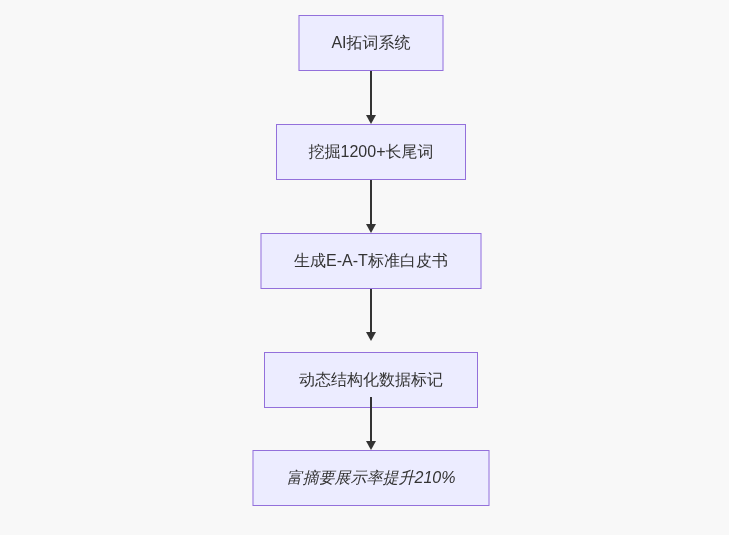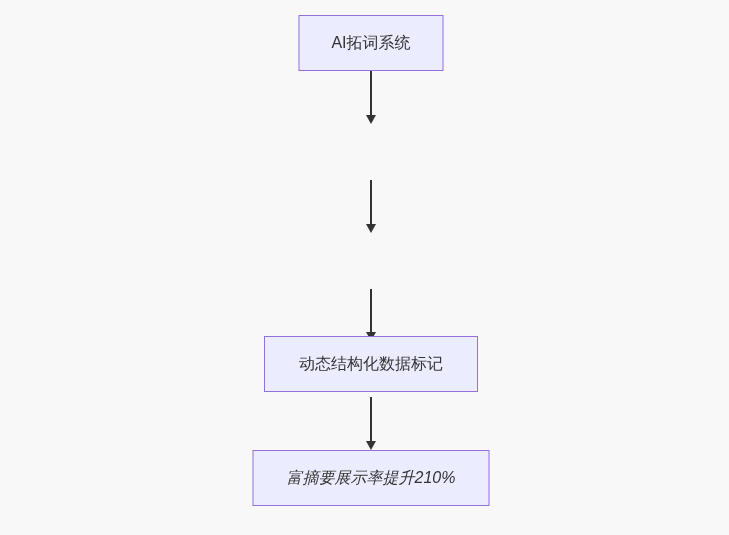--- a/index.html
+++ b/index.html
@@ -32,21 +32,21 @@
     display: flex;
     align-items: center;
     justify-content: center;
     color: var(--text);
     font-size: 16px;
     white-space: nowrap;
   }
   .n1 { top: 15px;  width: 145px; }
   .n2 { top: 124px; width: 190px; }
   .n3 { top: 233px; width: 221px; }
-  .n4 { top: 336px; width: 214px; }
+  .n4 { top: 352px; width: 214px; }
   .n5 { top: 450px; width: 237px; font-style: italic; }
   .edge {
     position: absolute;
     left: 371px;
     transform: translateX(-50%);
     width: 12px;
     display: flex;
     flex-direction: column;
     align-items: center;
   }
@@ -74,26 +74,32 @@
 
   <div class="node n1">
     <span>AI拓词系统</span>
   </div>
 
   <div class="edge e1">
     <div class="edge-line"></div>
     <div class="edge-head"></div>
   </div>
 
+  <div class="node n2">
+    <span>挖掘1200+长尾词</span>
+  </div>
 
   <div class="edge e2">
     <div class="edge-line"></div>
     <div class="edge-head"></div>
   </div>
 
+  <div class="node n3">
+    <span>生成E-A-T标准白皮书</span>
+  </div>
 
   <div class="edge e3">
     <div class="edge-line"></div>
     <div class="edge-head"></div>
   </div>
 
   <div class="node n4">
     <span>动态结构化数据标记</span>
   </div>
 

